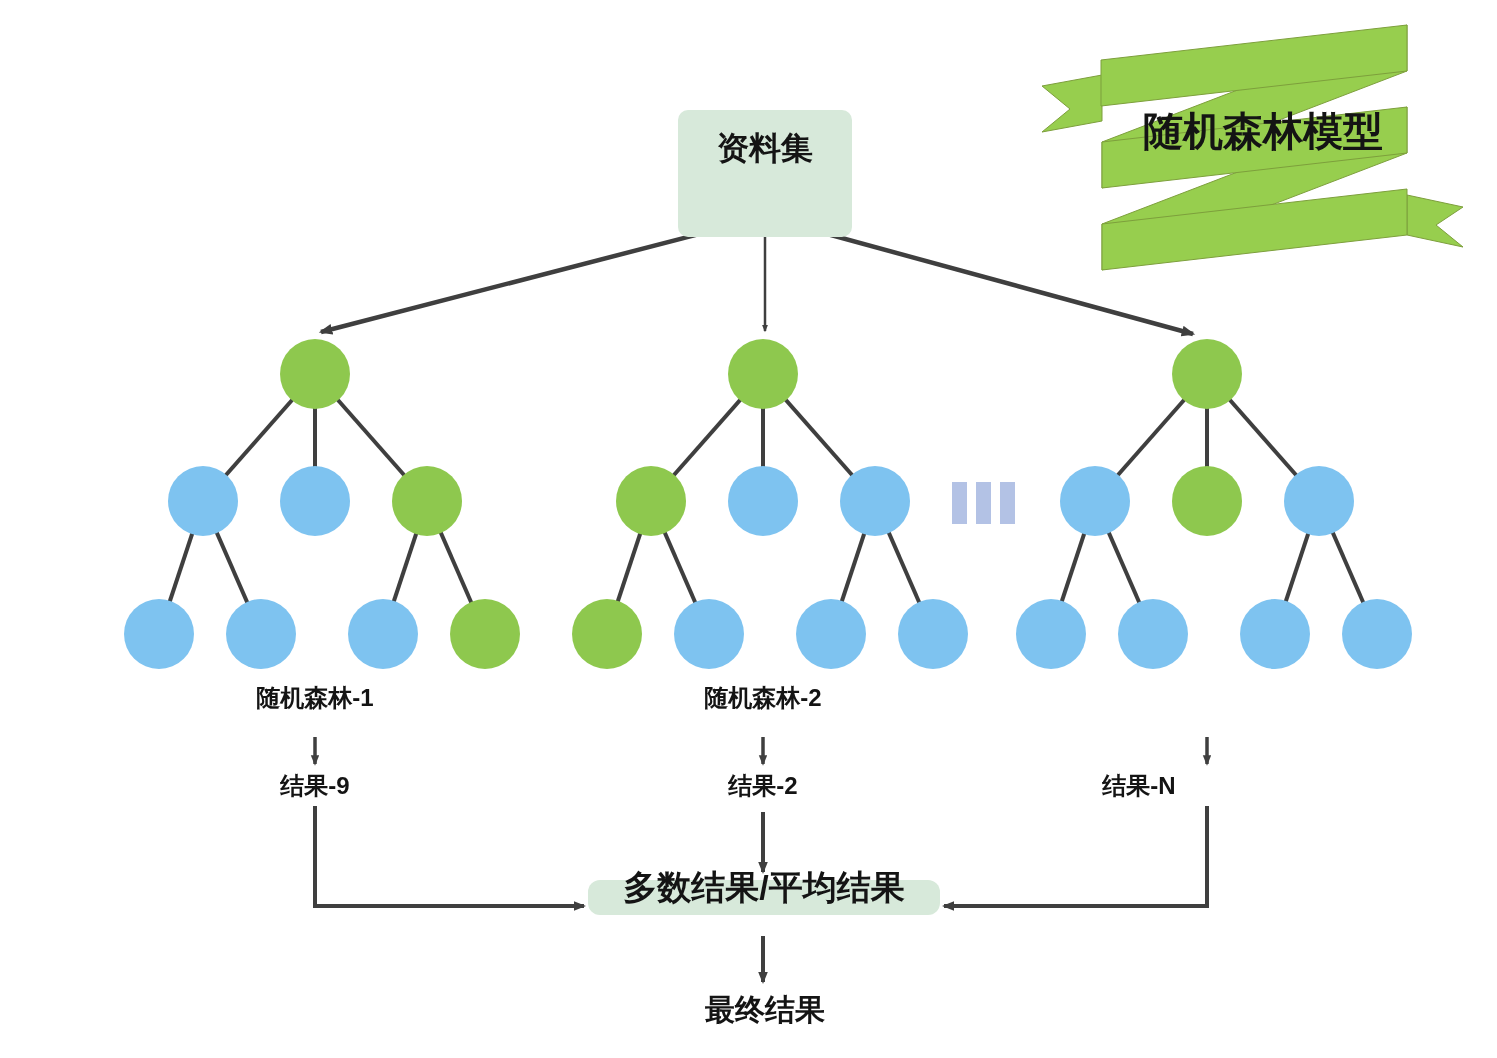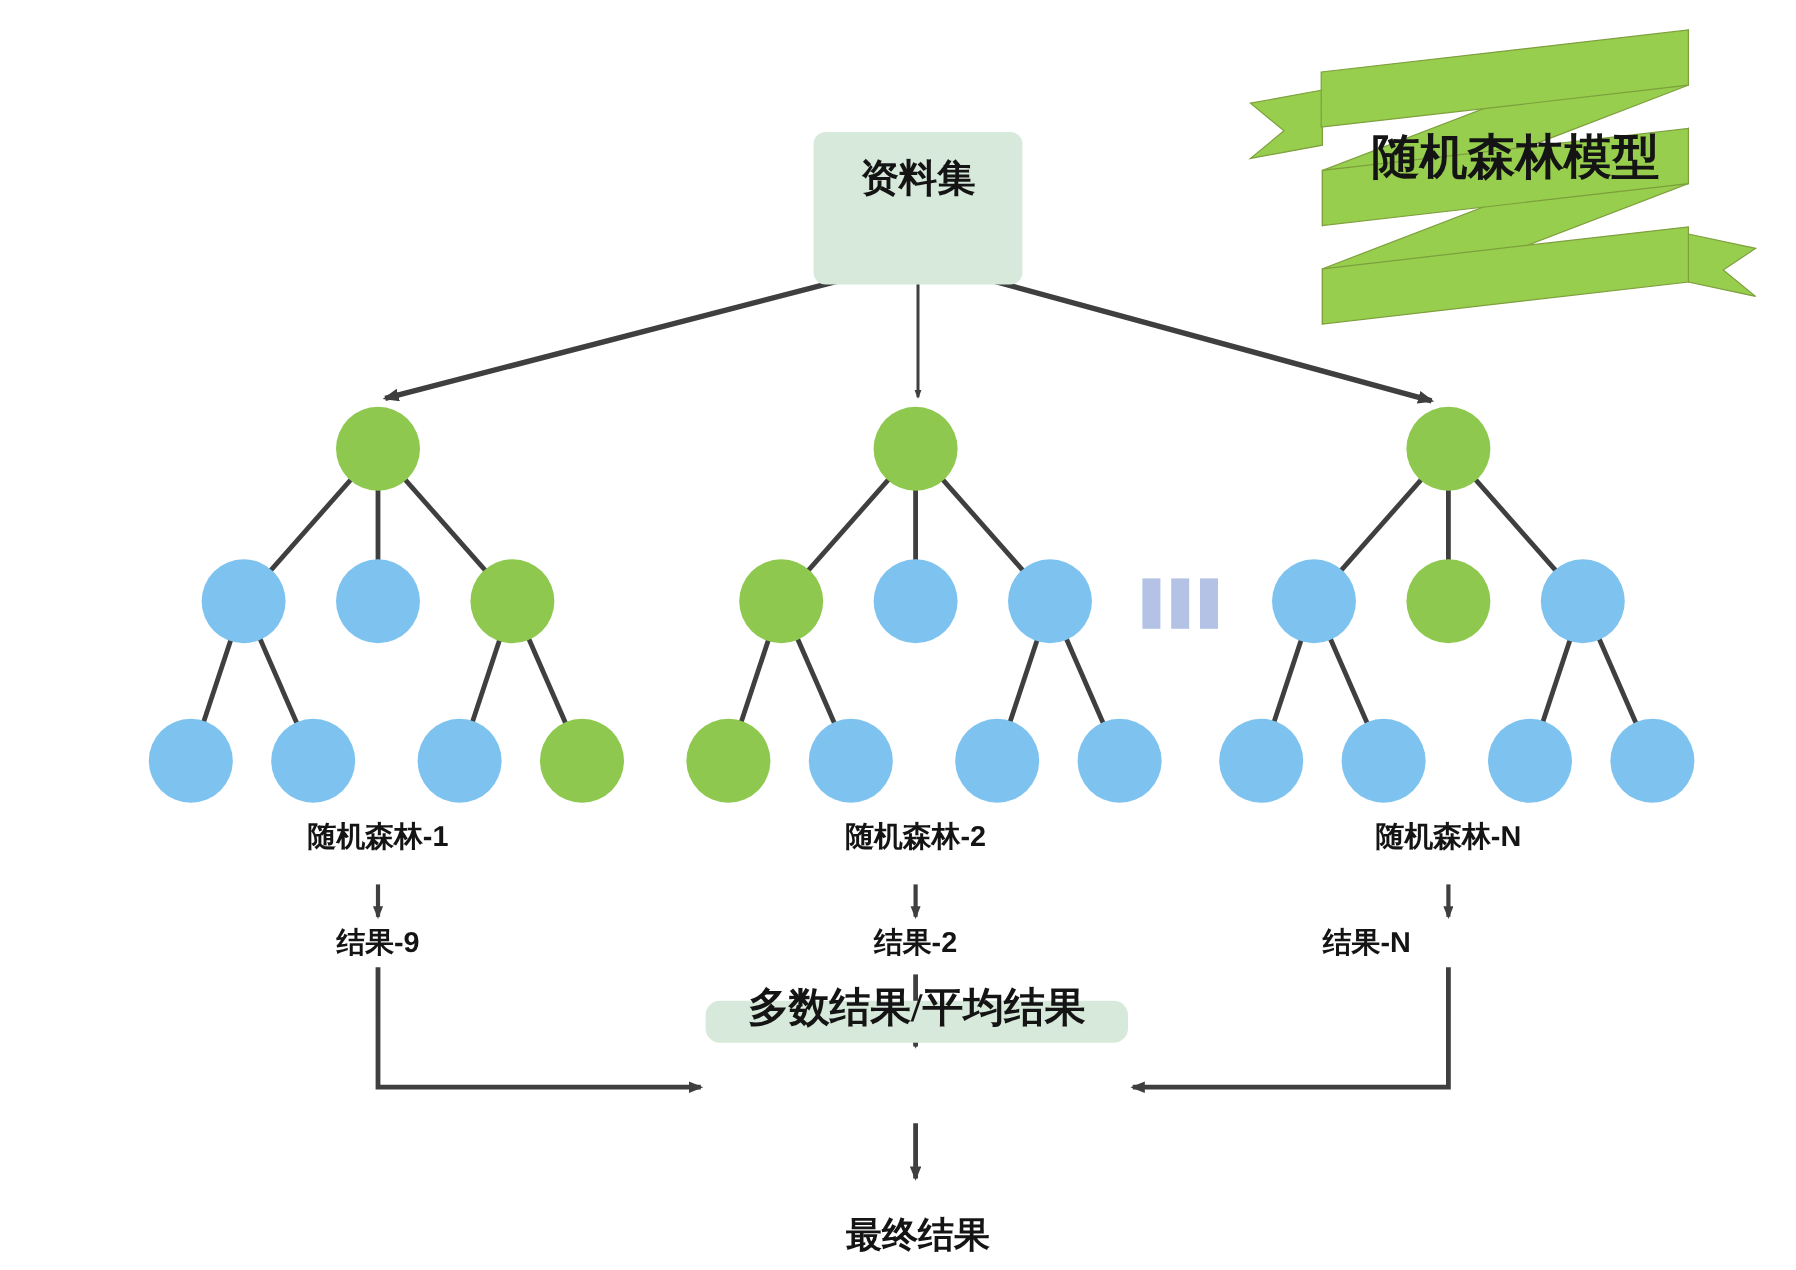--- a/index.html
+++ b/index.html
@@ -21,28 +21,28 @@
   }
   .dataset-box .lbl-in{
     position:absolute;left:0;top:20px;width:100%;text-align:center;
     font-weight:bold;font-size:32px;line-height:36px;
   }
   .tree-label{width:240px;top:684px;font-size:24px;line-height:28px;}
   .t1{left:195px;text-align:center;} .t2{left:643px;} .t3{left:1087px;}
   .result-label{width:160px;top:772px;font-size:24px;line-height:28px;}
   .r1{left:235px;} .r2{left:683px;} .r3{left:1059px;}
   .agg-box{
-    position:absolute;left:588px;top:834px;width:352px;height:35px;
-    background:var(--box-fill);border-radius:12px;font-family:Liberation Serif, serif;
+    position:absolute;left:588px;top:880px;width:352px;height:35px;
+    background:var(--box-fill);border-radius:12px;
   }
   .agg-box .lbl-in{
     position:absolute;left:0;top:-13px;width:100%;text-align:center;
     font-weight:bold;font-size:34px;line-height:40px;white-space:nowrap;
   }
-  .final-label{left:665px;top:993px;width:200px;font-size:30px;line-height:34px;margin-top:20px;}
+  .final-label{left:665px;top:993px;width:200px;font-size:30px;line-height:34px;}
 </style>
 </head>
 <body>
 
 <div class="stage">
 
   <svg id="diagram-svg" width="1497" height="1058" viewBox="0 0 1497 1058">
     <defs>
       <marker id="ah" markerWidth="3.5" markerHeight="2.6" refX="2.5" refY="1.2" orient="auto" markerUnits="strokeWidth">
         <path d="M0,0 L3,1.2 L0,2.4 Z" id="ah-path" fill="#3f3f3f"></path>
@@ -122,21 +122,20 @@
   </svg>
 
   <div class="lbl ribbon-label">随机森林模型</div>
 
   <div class="dataset-box">
     <span class="lbl-in">资料集</span>
   </div>
 
   <div class="lbl tree-label t1">随机森林-1</div>
   <div class="lbl tree-label t2">随机森林-2</div>
-  <div class="lbl tree-label t3">随机森林-N</div>
 
   <div class="lbl result-label r1">结果-9</div>
   <div class="lbl result-label r2">结果-2</div>
   <div class="lbl result-label r3">结果-N</div>
 
   <div class="agg-box">
     <span class="lbl-in">多数结果/平均结果</span>
   </div>
 
   <div class="lbl final-label">最终结果</div>

